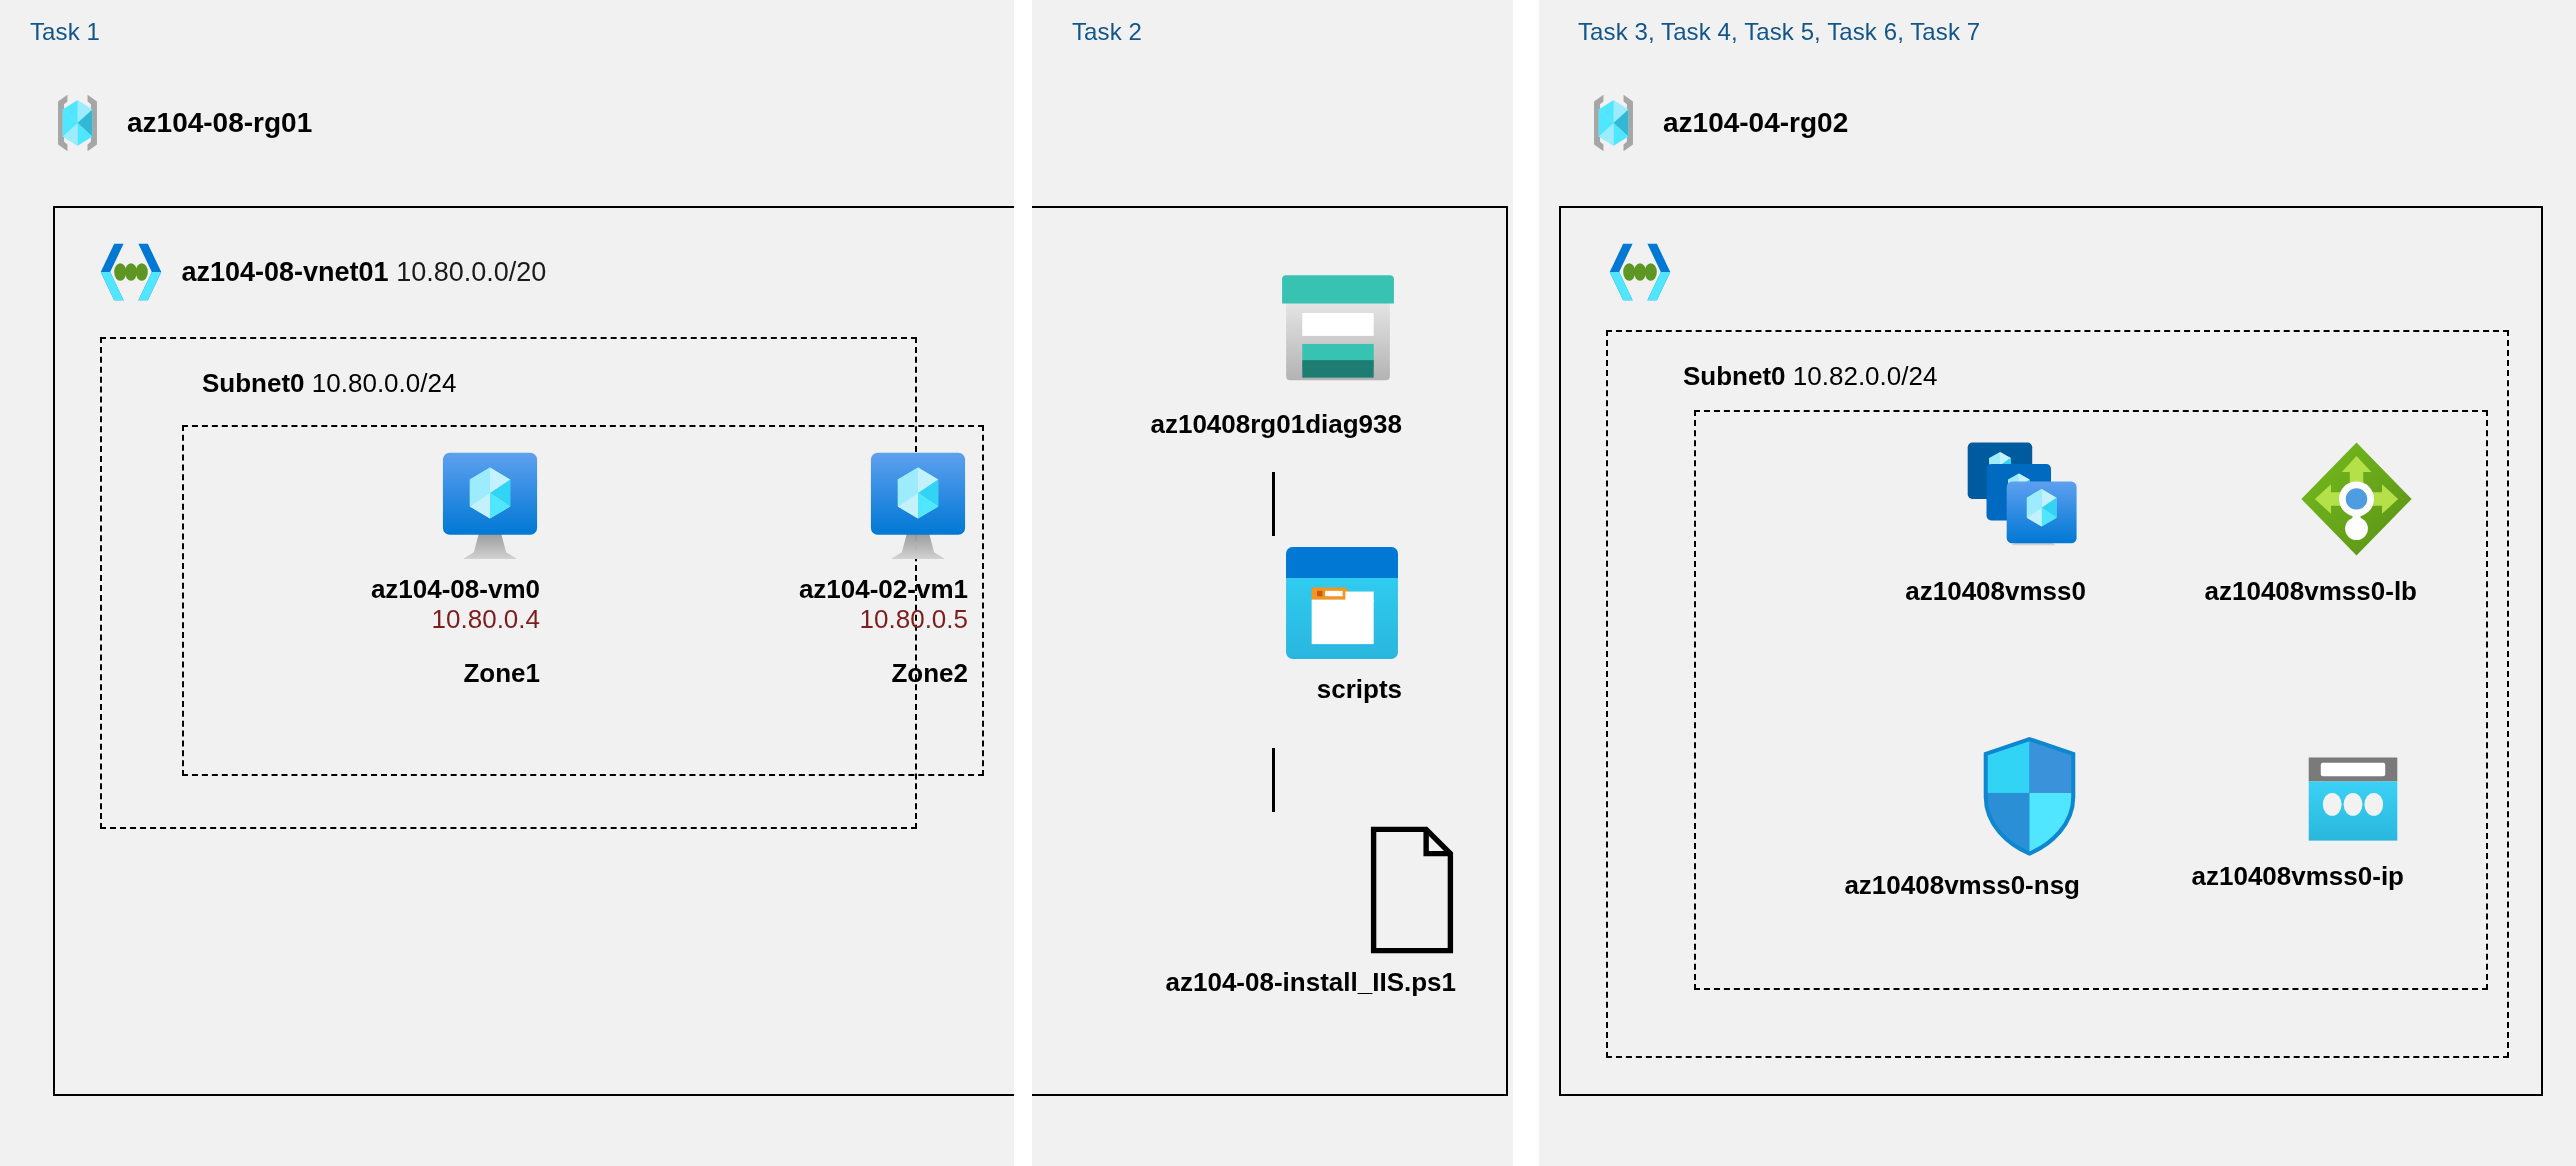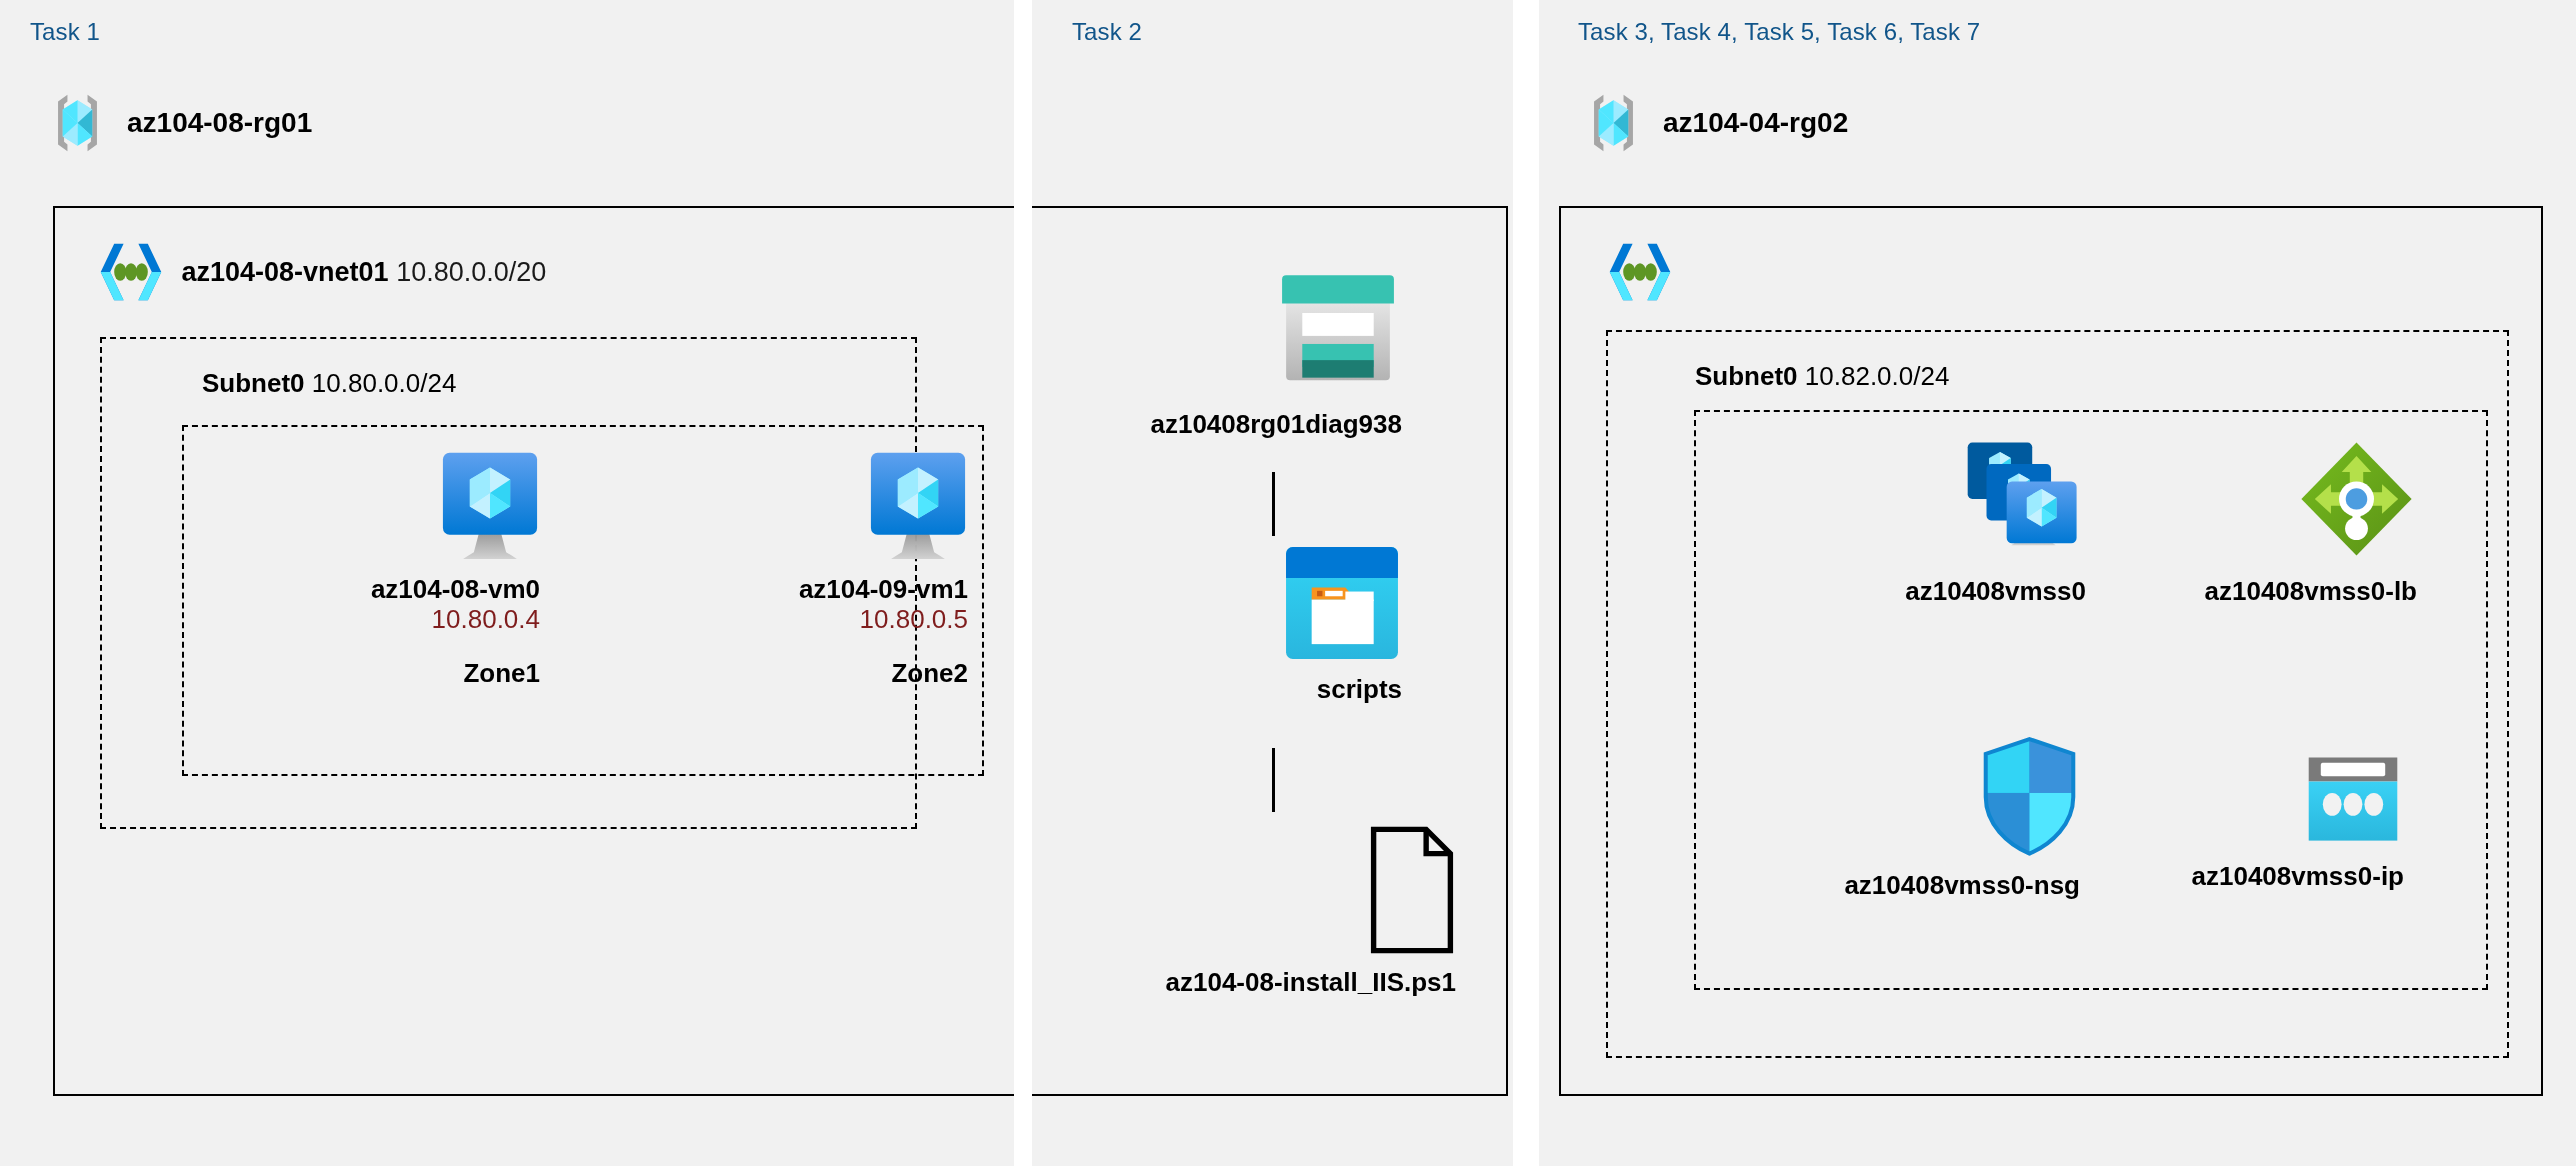--- a/index.html
+++ b/index.html
@@ -132,21 +132,21 @@
         <path d="M0 -38 L30 -20 L30 20 L0 38 L-30 20 L-30 -20 Z" fill="#9cebff"></path>
         <path d="M0 -38 L30 -20 L0 0 Z" fill="#c3f1ff"></path>
         <path d="M0 -38 L-30 -20 L0 0 Z" fill="#9cebff"></path>
         <path d="M0 0 L30 -20 L30 20 Z" fill="#32d4f5"></path>
         <path d="M0 0 L30 20 L0 38 Z" fill="#50e6ff"></path>
         <path d="M0 0 L-30 20 L0 38 Z" fill="#c3f1ff"></path>
         <path d="M0 0 L-30 -20 L-30 20 Z" fill="#9cebff"></path>
       </g>
     </svg>
   </span>
-  <div class="node-label">az104-09-vm1</div>
+  <div class="node-label">az104-02-vm1</div>
   <div class="node-sub">10.80.0.5</div>
   <div class="node-zone">Zone2</div>
 </div>
 
 <div style="position:absolute;left:1014px;top:0;width:18px;height:1166px;background:#ffffff;"></div>
 <div style="position:absolute;left:1513px;top:0;width:26px;height:1166px;background:#ffffff;"></div>
 
 <div class="task-title" style="left:1072px;top:17.5px;">Task 2</div>
 
 <div class="node" style="left:1146px;top:263px;width:256px;">
@@ -231,21 +231,21 @@
       <path d="M24 46 L44 88 L30 88 L10 46 Z" fill="#50e6ff"></path>
       <path d="M80 4 L100 46 L80 88 L66 88 L86 46 L66 4 Z" fill="#0078d4"></path>
       <path d="M86 46 L66 88 L80 88 L100 46 Z" fill="#50e6ff"></path>
       <ellipse cx="39" cy="46" rx="9" ry="13" fill="#5e9624"></ellipse>
       <ellipse cx="55" cy="46" rx="9" ry="13" fill="#5e9624"></ellipse>
       <ellipse cx="71" cy="46" rx="9" ry="13" fill="#5e9624"></ellipse>
     </svg>
   </span>
 </div>
 
-<div class="subnet-label" style="left:1683px;top:361px;margin-left:12px;">
+<div class="subnet-label" style="left:1683px;top:361px;">
   <span style="font-weight:bold;">Subnet0</span><span>&nbsp;</span><span>10.82.0.0/24</span>
 </div>
 
 <div class="box-dashed" style="left:1606px;top:330px;width:903px;height:728px;"></div>
 
 <div class="box-dashed" style="left:1694px;top:410px;width:794px;height:580px;"></div>
 
 <div class="node" style="left:1803px;top:437px;width:283px;">
   <span>
     <svg width="121" height="128" viewBox="0 0 180 190">

